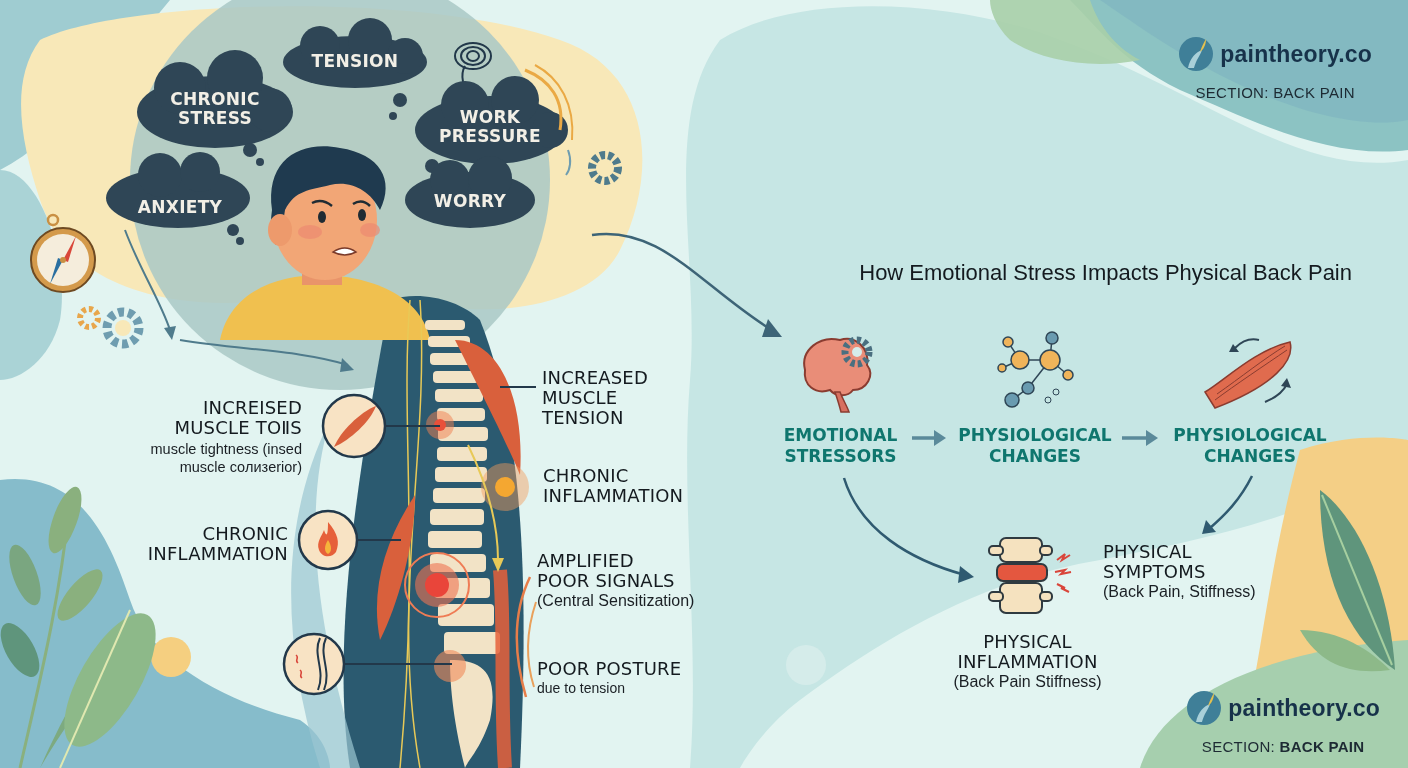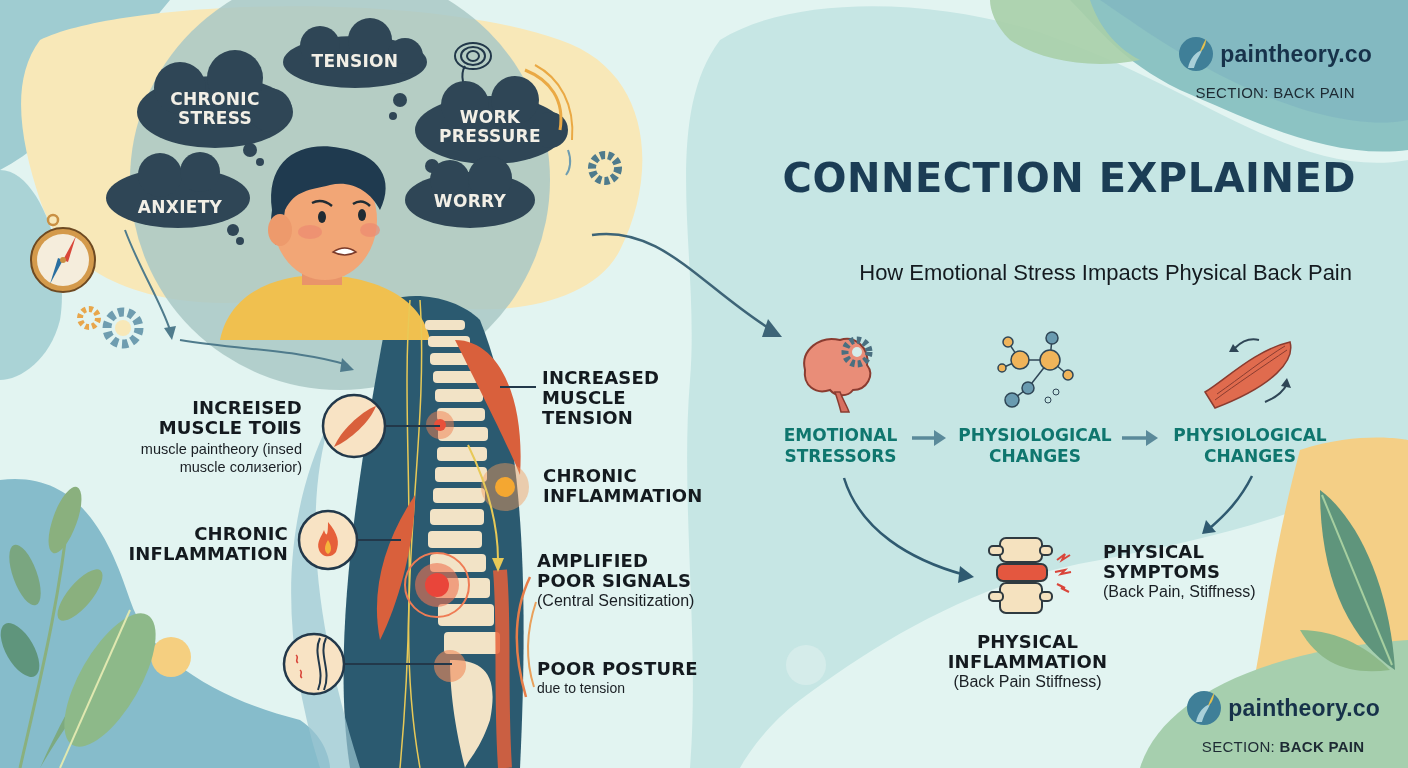--- a/index.html
+++ b/index.html
@@ -33,21 +33,21 @@
   }
 
   
   .cloud-label {
     position: absolute; color: #f2efe6; font-weight: 700; font-size: 17px;
     text-align: center; line-height: 19px; letter-spacing: 0.3px;
     font-family: "DejaVu Sans", sans-serif;
   }
 
   
-  .lbl-h { font-weight: 700; font-size: 18px; line-height: 20px; color: #141a1f; font-family: "DejaVu Sans", sans-serif; letter-spacing: 0.2px; }
+  .lbl-h { font-weight: 400; font-size: 18px; line-height: 20px; color: #141a1f; font-family: "DejaVu Sans", sans-serif; letter-spacing: 0.2px; }
   .lbl-s { font-size: 15.5px; line-height: 19px; color: #1a1f24; font-family: "Liberation Sans", sans-serif; }
   .lbl { position: absolute; }
   .right-align { text-align: right; }
   .center-align { text-align: center; }
 
   .flow-lbl { position: absolute; text-align: center; font-weight: 700; font-size: 17px; line-height: 21px; color: #0f766e; font-family: "DejaVu Sans", sans-serif; }
 </style>
 </head>
 <body>
 
@@ -273,21 +273,21 @@
 </svg>
 <svg class="abs" style="left:520px;top:60px" width="60" height="120" viewBox="0 0 60 120">
   <path d="M5,10 C30,20 45,40 40,70" stroke="#eaa944" stroke-width="3" fill="none"></path>
   <path d="M15,5 C40,18 55,45 52,80" stroke="#eaa944" stroke-width="2" fill="none"></path>
   <path d="M48,90 C52,100 50,110 46,115" stroke="#6f9db0" stroke-width="2" fill="none"></path>
 </svg>
 
 <div class="lbl right-align" style="left:110px;top:398px;width:192px;">
   <div class="lbl-h">INCREISED</div>
   <div class="lbl-h">MUSCLE TOⅡS</div>
-  <div class="lbl-s" style="font-size:14.5px;line-height:18px;margin-top:2px;">muscle paintheory (insed</div>
+  <div class="lbl-s" style="font-size:14.5px;line-height:18px;margin-top:2px;">muscle tightness (insed</div>
   <div class="lbl-s" style="font-size:14.5px;line-height:18px;">muscle coлизerior)</div>
 </div>
 <div class="lbl right-align" style="left:100px;top:524px;width:188px;">
   <div class="lbl-h">CHRONIC</div>
   <div class="lbl-h">INFLAMMATION</div>
 </div>
 
 <div class="lbl" style="left:542px;top:368px;">
   <div class="lbl-h">INCREASED</div>
   <div class="lbl-h">MUSCLE</div>
@@ -301,21 +301,20 @@
   <div class="lbl-h">AMPLIFIED</div>
   <div class="lbl-h">POOR SIGNALS</div>
   <div class="lbl-s" style="font-size:16px;">(Central Sensitization)</div>
 </div>
 <div class="lbl" style="left:537px;top:659px;">
   <div class="lbl-h">POOR POSTURE</div>
   <div class="lbl-s" style="font-size:14px;">due to tension</div>
 </div>
 
 <div class="title">
-  <div>CONNECTION EXPLAINED</div>
 </div>
 <div class="subtitle">How Emotional Stress Impacts Physical Back Pain</div>
 
 <svg class="abs" style="left:795px;top:330px" width="90" height="85" viewBox="0 0 90 85">
   <path d="M10,40 C5,20 25,5 45,10 C60,5 75,18 72,35 C80,45 72,60 58,60 C52,68 40,66 35,60 C20,65 8,55 10,40 Z" fill="#e98d78" stroke="#8a3c30" stroke-width="2"></path>
   <path d="M45,62 C48,70 52,76 54,82 L46,82 C44,74 42,68 40,62 Z" fill="#d77060" stroke="#8a3c30" stroke-width="1.5"></path>
   <circle cx="62" cy="22" r="12" fill="none" stroke="#4a6f80" stroke-width="7" stroke-dasharray="4 3"></circle>
   <circle cx="62" cy="22" r="5" fill="#d5ecea"></circle>
 </svg>
 <svg class="abs" style="left:990px;top:330px" width="90" height="80" viewBox="0 0 90 80">

